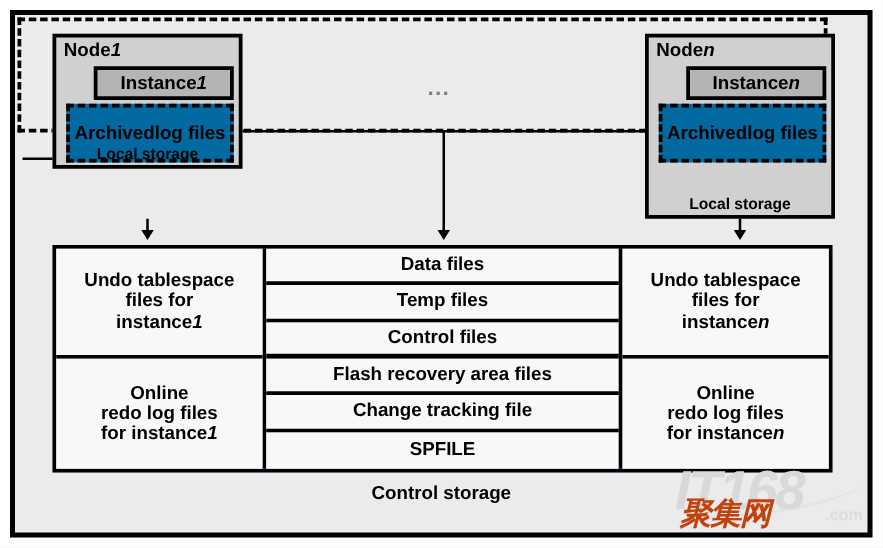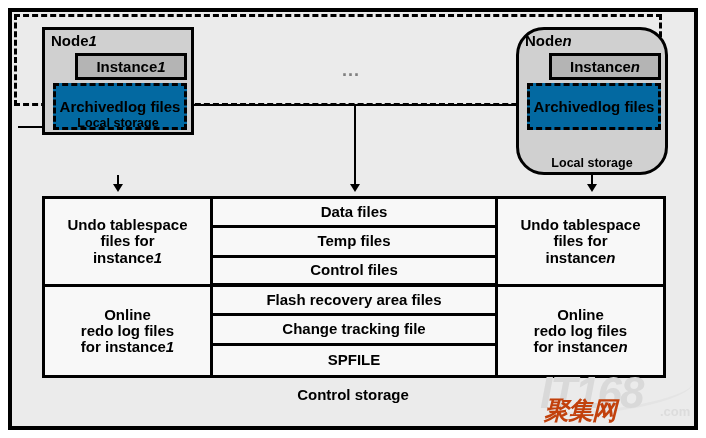--- a/index.html
+++ b/index.html
@@ -27,21 +27,21 @@
     box-sizing:border-box;
   }
   
   .node{
     position:absolute;
     background:#d0d0d0;
     border:3px solid #000;
     box-sizing:border-box;
   }
   #node-1{left:42px;top:27px;width:152px;height:108px;}
-  #node-n{left:516px;top:27px;width:152px;height:148px;border-radius:28px;}
+  #node-n{left:516px;top:27px;width:152px;height:148px;}
   .node-label{
     position:absolute;left:6px;top:2px;
     font-size:15px;font-weight:bold;color:#000;
     white-space:nowrap;
   }
   .node-label .sub{font-style:italic;font-weight:bold;}
   .instance{
     position:absolute;left:30px;top:23px;width:112px;height:27px;
     background:#b4b4b4;
     border:3px solid #000;

